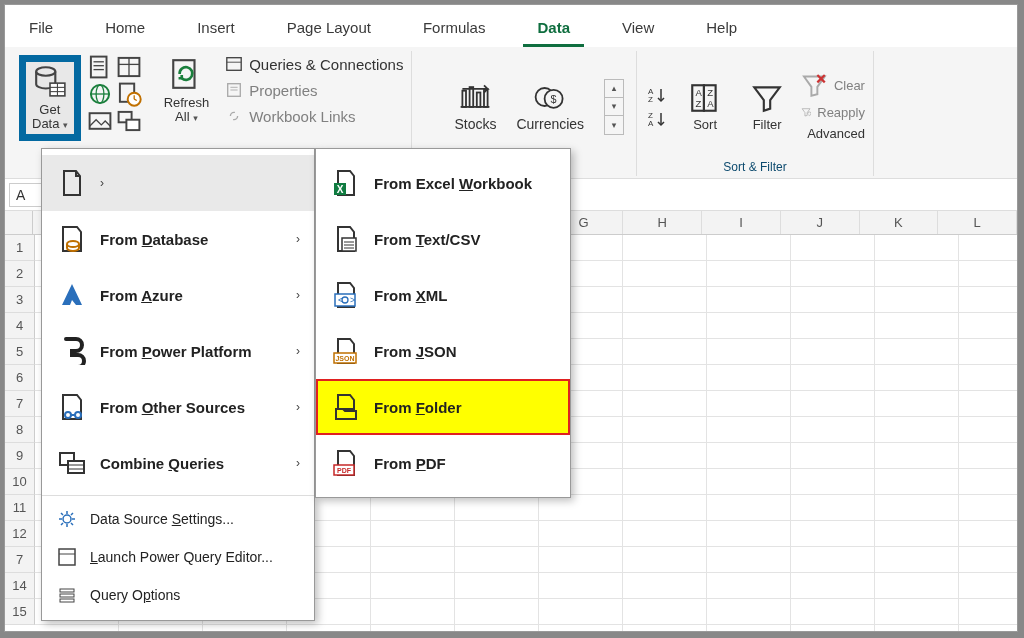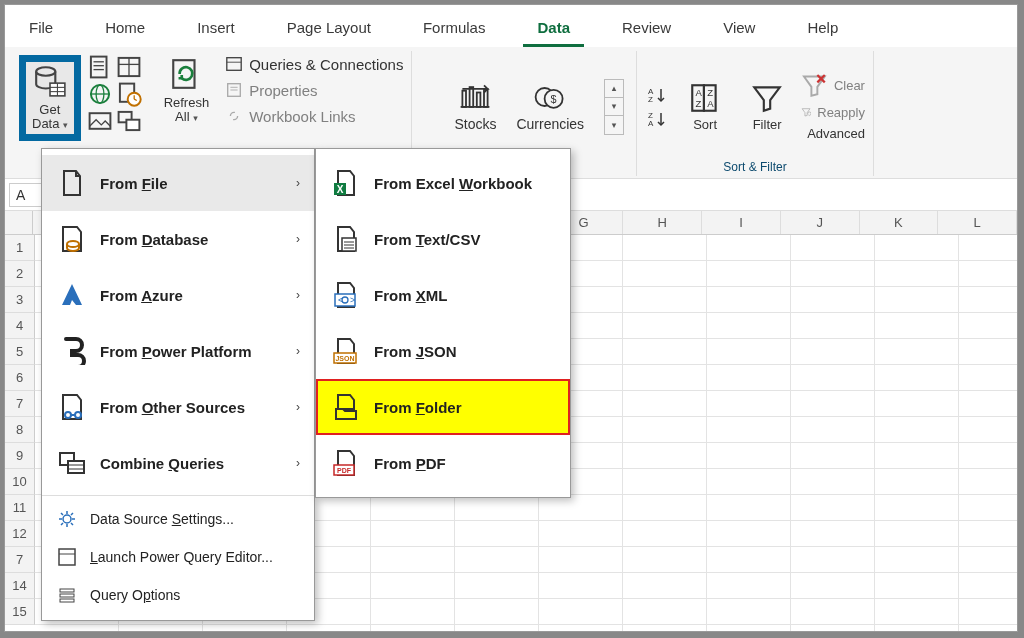--- a/index.html
+++ b/index.html
@@ -208,21 +208,20 @@
 
 <div class="app-frame">
 
   <div class="menubar">
     <div class="menubar-item">File</div>
     <div class="menubar-item">Home</div>
     <div class="menubar-item">Insert</div>
     <div class="menubar-item">Page Layout</div>
     <div class="menubar-item">Formulas</div>
     <div class="menubar-item active">Data</div>
-    <div class="menubar-item">Review</div>
     <div class="menubar-item">View</div>
     <div class="menubar-item">Help</div>
   </div>
 
   <div class="ribbon">
 
     <div class="ribbon-group" style="border-right:none;">
       <div class="ribbon-group-body">
 
         <div class="btn-big" style="background:#e8e8e8;border:7px solid #0369a1;">
@@ -469,21 +468,20 @@
   </div>
 
   <div class="menu menu-level1">
     <div class="menu-item highlighted">
       <span class="icon">
           <svg viewBox="0 0 28 28">
             <path d="M6 2h12l4 5v19H6z" fill="none" stroke="#333" stroke-width="2"></path>
             <path d="M18 2v5h4" fill="none" stroke="#333" stroke-width="2"></path>
           </svg>
         </span>
-      <span class="label">From <span class="underline">F</span>ile</span>
       <span class="arrow">›</span>
     </div>
     <div class="menu-item">
       <span class="icon">
           <svg viewBox="0 0 28 28">
             <path d="M5 2h14l4 5v19H5z" fill="none" stroke="#333" stroke-width="2"></path>
             <ellipse cx="15" cy="19" rx="6" ry="3" fill="none" stroke="#c07000" stroke-width="2"></ellipse>
             <path d="M9 19v4c0 1.6 2.7 3 6 3s6-1.4 6-3v-4" fill="none" stroke="#c07000" stroke-width="2"></path>
           </svg>
         </span>

